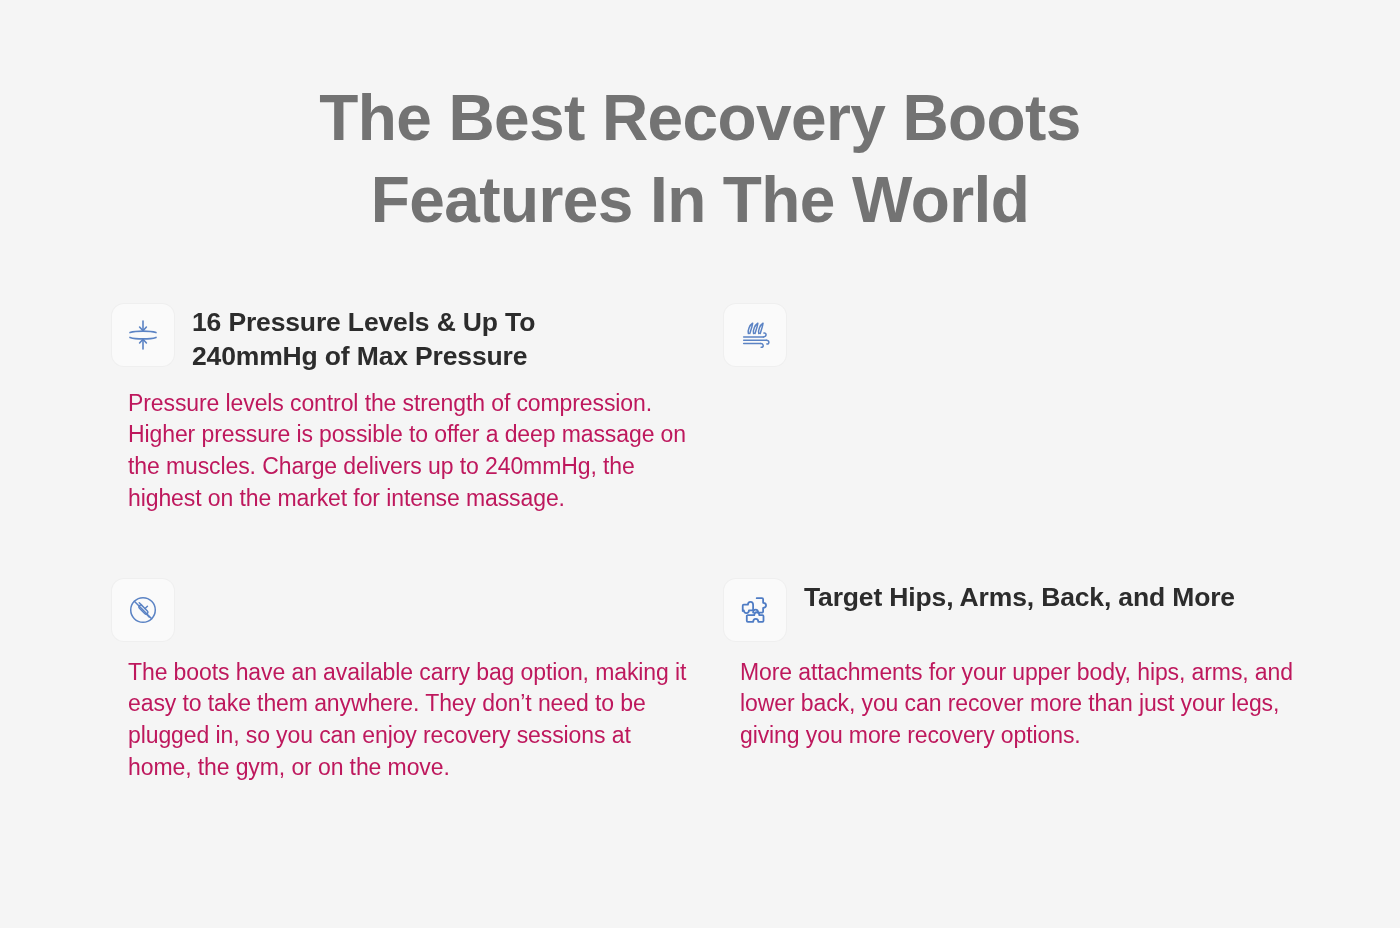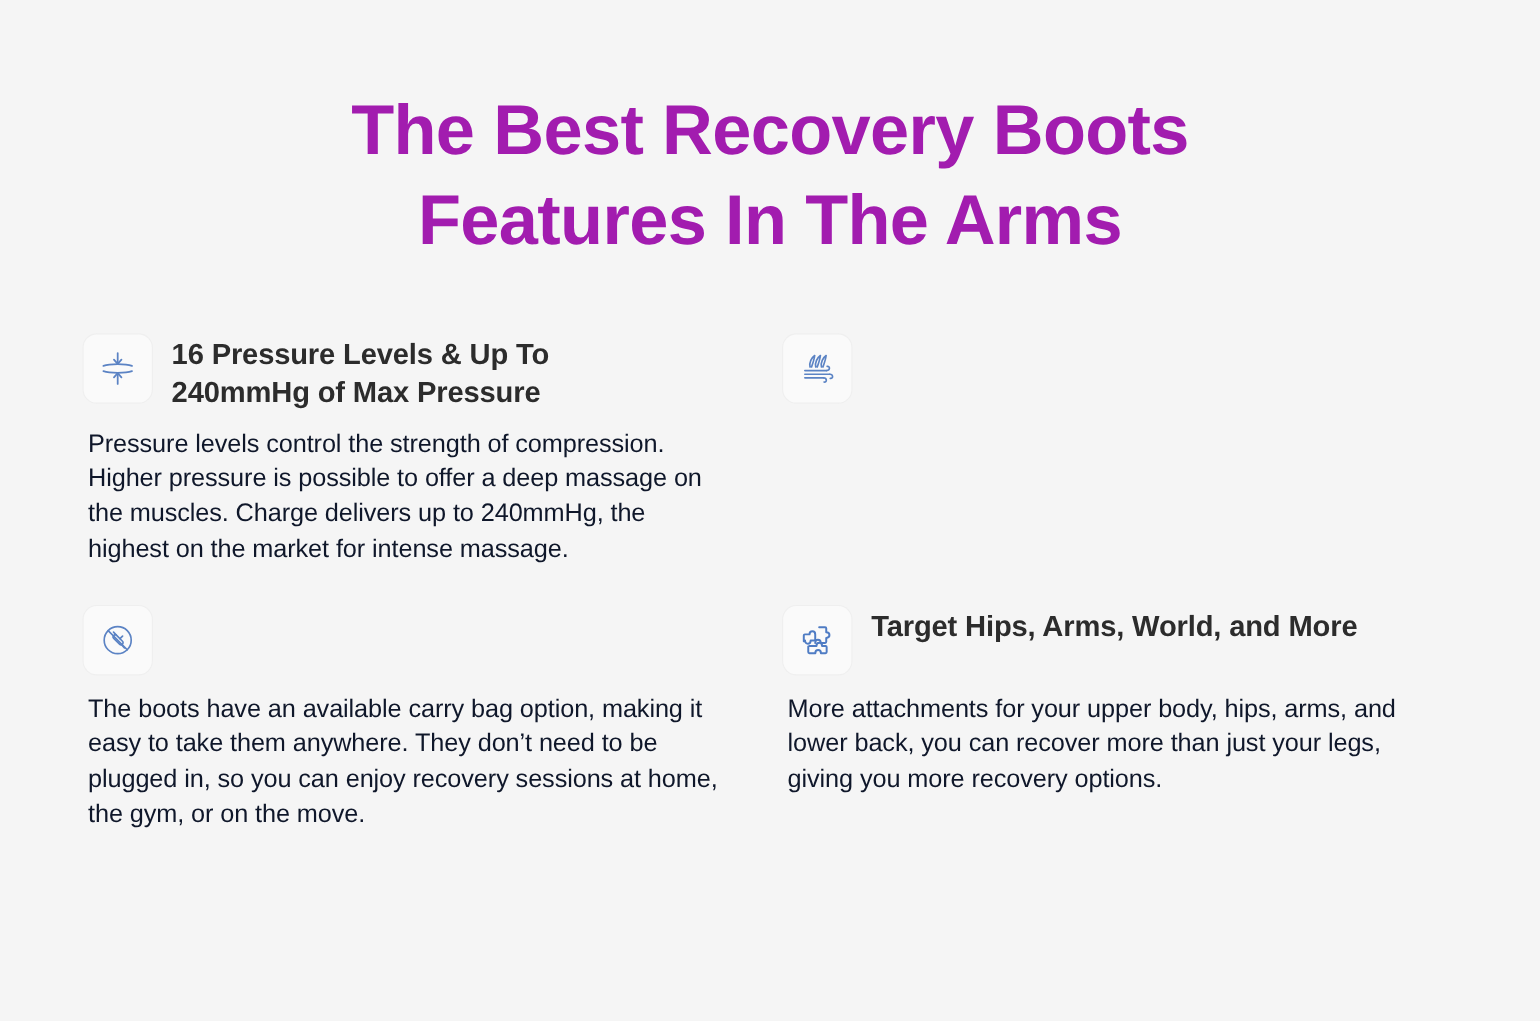--- a/index.html
+++ b/index.html
@@ -22,41 +22,40 @@
     box-sizing: border-box;
   }
 
   
   .title-block {
     padding-top: 78px;
     text-align: center;
   }
   .title {
     margin: 0;
-    color: #a21caf;
+    color: #737373;
     font-size: 64px;
     font-weight: bold;
     line-height: 1.28;
     letter-spacing: -0.6px;
   }
   .title-line {
     display: block;
   }
 
   
   .features {
     margin-top: 62px;
-    padding: 0 112px 0 76px;
+    padding: 0 112px 0 112px;
     display: grid;
     grid-template-columns: 612px 1fr;
     grid-template-rows: auto auto;
     column-gap: 0px;
     row-gap: 52px;
     box-sizing: border-box;
-    gap: 24px;
   }
 
   .feature {
     width: 580px;
   }
 
   .feature-head {
     display: flex;
     align-items: flex-start;
     gap: 18px;
@@ -85,22 +84,22 @@
     font-size: 26.5px;
     font-weight: bold;
     line-height: 1.28;
     letter-spacing: -0.15px;
   }
   .feature-title.two-line {
     max-width: 470px;
   }
 
   .feature-body {
-    margin: 14px 0 0 4px;
-    color: #0f172a;
+    margin: 14px 0 0 16px;
+    color: #be185d;
     font-size: 23px;
     line-height: 1.38;
     letter-spacing: -0.1px;
     white-space: pre-line;
   }
 
   
   .features .feature.row2 .feature-body {
     margin-top: 16px;
   }
@@ -109,21 +108,21 @@
   }
 </style>
 </head>
 <body>
 
 <div class="page">
 
   <div class="title-block">
     <h1 class="title">
       <span class="title-line">The Best Recovery Boots</span>
-      <span class="title-line">Features In The Arms</span>
+      <span class="title-line">Features In The World</span>
     </h1>
   </div>
 
   <div class="features">
 
     <div class="feature">
       <div class="feature-head">
         <span class="icon-tile">
           <svg width="36" height="36" viewBox="0 0 36 36" fill="none" stroke="#5B83C4" stroke-width="1.6" stroke-linecap="round" stroke-linejoin="round">
             <line x1="18" y1="4" x2="18" y2="13.5"></line>
@@ -175,19 +174,19 @@
 
     <div class="feature row2">
       <div class="feature-head">
         <span class="icon-tile">
           <svg width="34" height="34" viewBox="0 0 36 36" fill="none" stroke="#4F7CC4" stroke-width="1.9" stroke-linecap="round" stroke-linejoin="round">
             <path d="M5 19 L5 13.5 C5 12.9 5.5 12.4 6.1 12.4 L10.5 12.4 C10.5 10.4 11.8 9.3 13.3 9.3 C14.8 9.3 16 10.4 16 12.4 L16 17.2 C16 17.8 15.5 18.3 14.9 18.3 L11.6 18.3 C11.6 20.3 10.4 21.4 8.9 21.4 C7.4 21.4 6.2 20.3 6.2 18.3 Z"></path>
             <path d="M19.8 5.5 L25.5 5.5 C26.1 5.5 26.6 6 26.6 6.6 L26.6 10.4 C28.6 10.4 29.7 11.6 29.7 13.1 C29.7 14.6 28.6 15.8 26.6 15.8 L26.6 19.6 C26.6 20.2 26.1 20.7 25.5 20.7 L21.3 20.7 C21.3 18.7 20.1 17.6 18.6 17.6 C17.1 17.6 16 18.7 16 20.7"></path>
             <path d="M9.3 24 L9.3 29.4 C9.3 30 9.8 30.5 10.4 30.5 L16.1 30.5 C16.1 28.5 17.3 27.4 18.8 27.4 C20.3 27.4 21.5 28.5 21.5 30.5 L25.9 30.5 C26.5 30.5 27 30 27 29.4 L27 24.6 C27 24 26.5 23.5 25.9 23.5 L22.6 23.5 C22.6 21.5 21.4 20.4 19.9 20.4 C18.4 20.4 17.2 21.5 17.2 23.5 L10.4 23.5"></path>
           </svg>
         </span>
-        <h2 class="feature-title">Target Hips, Arms, World, and More</h2>
+        <h2 class="feature-title">Target Hips, Arms, Back, and More</h2>
       </div>
       <p class="feature-body">More attachments for your upper body, hips, arms, and lower back, you can recover more than just your legs, giving you more recovery options.</p>
     </div>
 
   </div>
 </div>
 
 </body></html>

